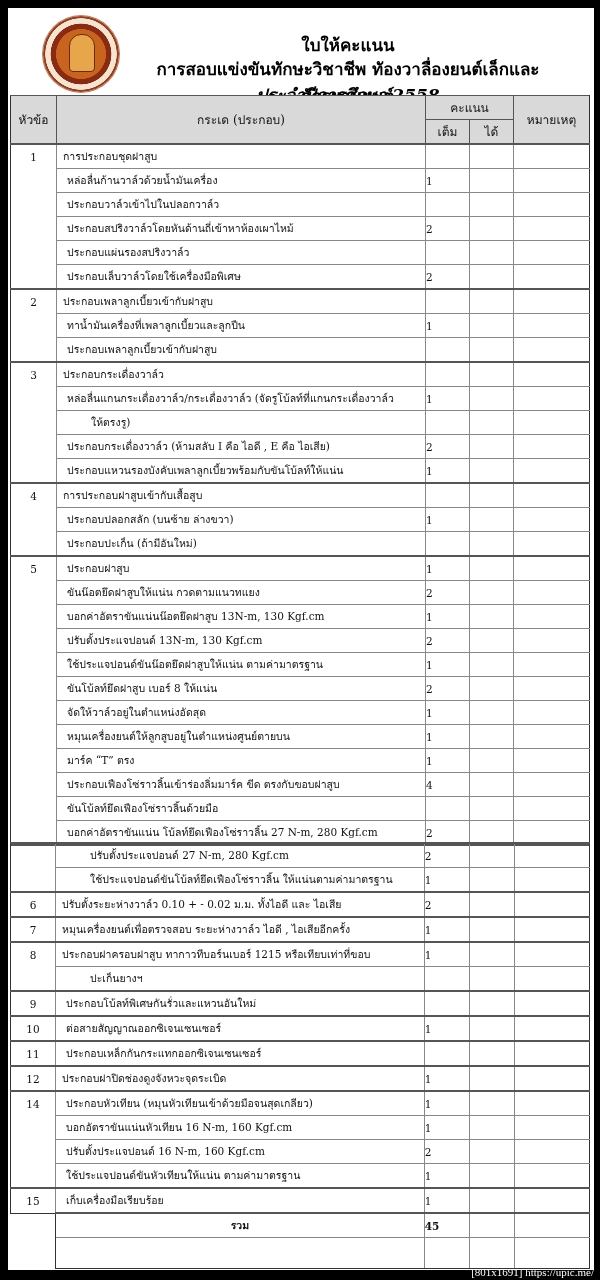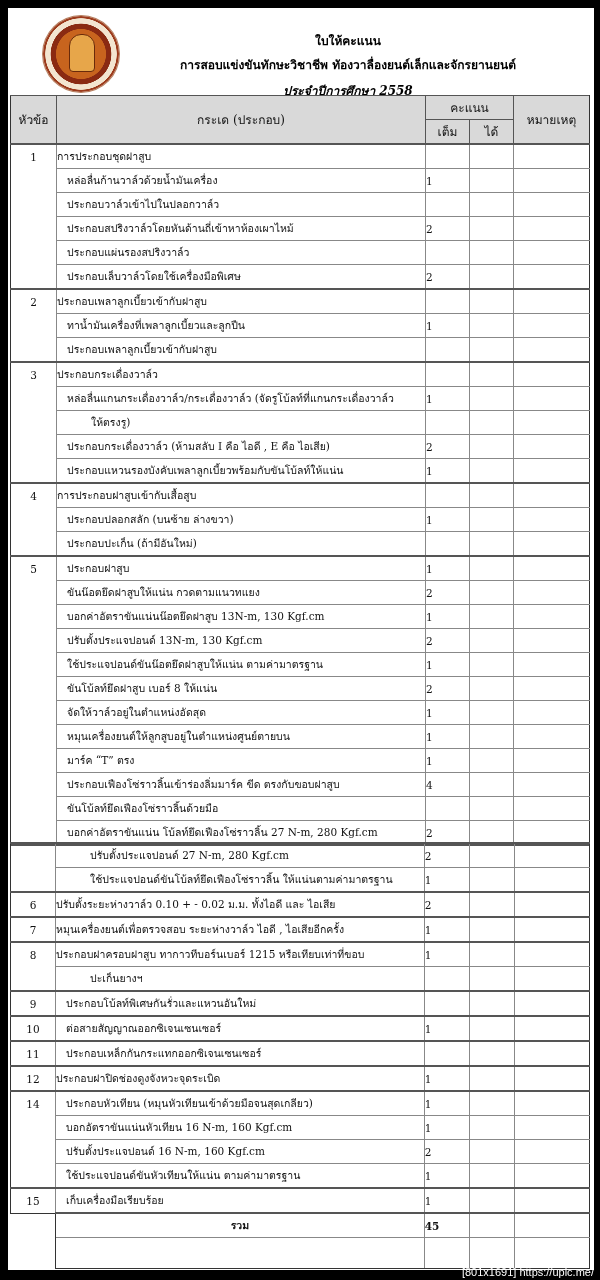--- a/index.html
+++ b/index.html
@@ -23,21 +23,21 @@
       box-shadow: 0 0 0 1px #b68060;
     }
     .logo .inner {
       position: absolute; left: 26px; top: 18px; width: 24px; height: 36px;
       border-radius: 12px 12px 4px 4px;
       background: #e7a64a;
       border: 1px solid #6a2a0a;
     }
     .title {
       position: absolute; left: 110px; width: 460px; text-align: center;
-      color: #000; font-weight: bold; font-size: 12px;
+      color: #000; font-weight: bold; font-size: 17px;
     }
     .t1 { top: 23px; }
     .t2 { top: 47px; }
     .t3 { top: 73px; font-style: italic; }
 
     table {
       position: absolute; left: 2px;
       border-collapse: collapse;
       table-layout: fixed;
       width: 580px;
@@ -49,36 +49,36 @@
       padding: 0;
       height: 23px;
       overflow: hidden;
       white-space: nowrap;
     }
     th {
       background: #d9d9d9; font-weight: normal; font-size: 12px;
       border-color: #555;
     }
     .c1 { width: 45px; text-align: center; }
-    .c2 { width: 368px; text-align: left; }
+    .c2 { width: 368px; text-align: left; padding-left: 6px; }
     .c3 { width: 45px; }
     .c4 { width: 45px; text-align: center; }
     .c5 { width: 75px; }
     td.c1 { border-top: none; border-bottom: none; }
     tr.grp td { border-top: 2px solid #555; }
     tr.grp td.c1 { border-top: 2px solid #555; }
     .indent { padding-left: 10px; }
     .indent2 { padding-left: 34px; }
     td.c1, th.c1 { border-left: 1px solid #333; }
     td.c5, th.c5 { border-right: 1px solid #333; }
     .total td { font-weight: bold; }
     .lastrow td.c1 { border: none; border-right: 1px solid #333; }
     .wm {
       position: absolute; right: 6px; bottom: 2px;
-      color: #fff; font-family: Liberation Sans, sans-serif; font-size: 11px;
+      color: #fff; font-family: Liberation Serif, serif; font-size: 11px;
     }
   </style>
 </head>
 <body>
 
 <div class="page">
   <div class="logo">
       <div class="inner"></div>
     </div>
   <div class="title t1">ใบให้คะแนน</div>

